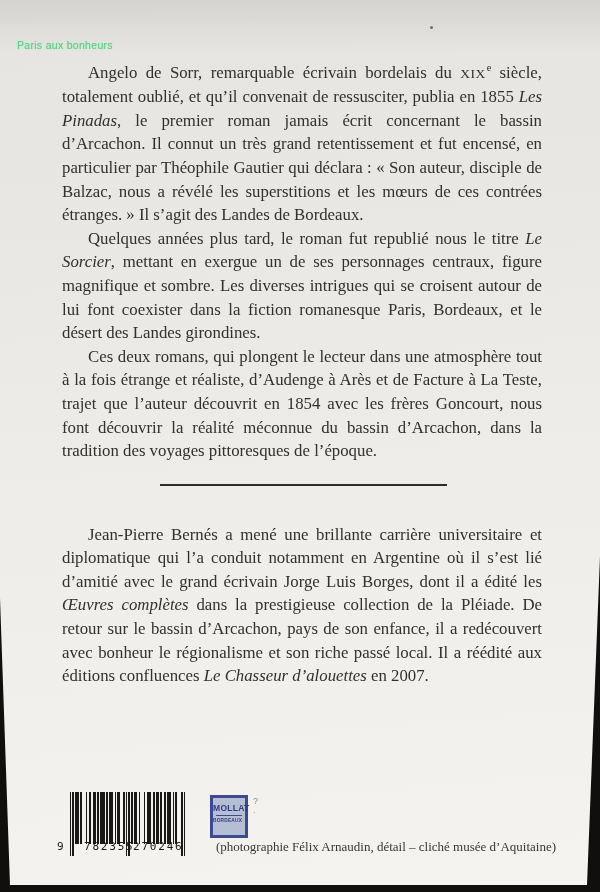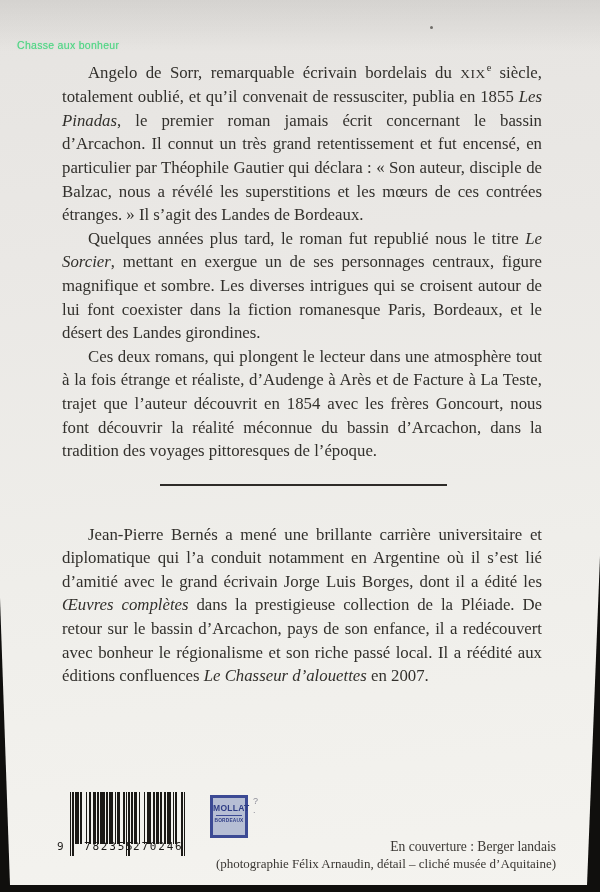--- a/index.html
+++ b/index.html
@@ -50,39 +50,39 @@
     position:absolute;top:48px;
     font-family:"DejaVu Sans Mono",monospace;
     font-size:11px;color:#1c1a18;
   }
   .bc-d9{left:0;}
   .bc-g1{left:27px;letter-spacing:1.8px;}
   .bc-g2{left:76px;letter-spacing:1.8px;}
   .stamp{
     position:absolute;left:210px;top:795px;width:38px;height:43px;
     background:#b6bed4;border:3px solid #3c4a94;box-sizing:border-box;
-    text-align:center;color:#2f3d85;
+    text-align:left;color:#2f3d85;
   }
   .stamp .name{font-family:"Liberation Sans",sans-serif;font-weight:bold;font-size:8.5px;letter-spacing:0.3px;margin-top:5px;}
   .stamp .rule{height:1px;background:#3c4a94;width:82%;margin:2px auto 2px auto;}
   .stamp .city{font-family:"Liberation Sans",sans-serif;font-weight:bold;font-size:4.8px;letter-spacing:0.2px;}
   .stamp-marks{position:absolute;left:253px;top:797px;color:#8b8b96;font-size:9px;line-height:9px;font-family:"Liberation Sans",sans-serif;}
   .credit{
     position:absolute;right:44px;top:838px;
     text-align:right;color:#3a3733;
   }
   .credit .l1{font-size:13.6px;line-height:17px;}
   .credit .l2{font-size:13px;line-height:17px;}
 </style>
 </head>
 <body>
 
 <div class="paper">
 
-  <div class="watermark">Chasse aux bonheur</div>
+  <div class="watermark">Paris aux bonheurs</div>
   <div class="dust"></div>
 
   <div class="text-block">
     <p><span class="run-n">Angelo de Sorr, remarquable écrivain bordelais du </span><span class="run-caps">XIX</span><span class="run-sup">e</span><span class="run-n"> siècle, totalement oublié, et qu’il convenait de ressusciter, publia en 1855 </span><span class="run-i">Les Pinadas</span><span class="run-n">, le premier roman jamais écrit concernant le bassin d’Arcachon. Il connut un très grand retentissement et fut encensé, en particulier par Théophile Gautier qui déclara : « Son auteur, disciple de Balzac, nous a révélé les superstitions et les mœurs de ces contrées étranges. » Il s’agit des Landes de Bordeaux.</span></p>
     <p><span class="run-n">Quelques années plus tard, le roman fut republié nous le titre </span><span class="run-i">Le Sorcier</span><span class="run-n">, mettant en exergue un de ses personnages centraux, figure magnifique et sombre. Les diverses intrigues qui se croisent autour de lui font coexister dans la fiction romanesque Paris, Bordeaux, et le désert des Landes girondines.</span></p>
     <p><span class="run-n">Ces deux romans, qui plongent le lecteur dans une atmosphère tout à la fois étrange et réaliste, d’Audenge à Arès et de Facture à La Teste, trajet que l’auteur découvrit en 1854 avec les frères Goncourt, nous font découvrir la réalité méconnue du bassin d’Arcachon, dans la tradition des voyages pittoresques de l’époque.</span></p>
     <div class="divider"></div>
     <p><span class="run-n">Jean-Pierre Bernés a mené une brillante carrière universitaire et diplomatique qui l’a conduit notamment en Argentine où il s’est lié d’amitié avec le grand écrivain Jorge Luis Borges, dont il a édité les </span><span class="run-i">Œuvres complètes</span><span class="run-n"> dans la prestigieuse collection de la Pléiade. De retour sur le bassin d’Arcachon, pays de son enfance, il a redécouvert avec bonheur le régionalisme et son riche passé local. Il a réédité aux éditions confluences </span><span class="run-i">Le Chasseur d’alouettes</span><span class="run-n"> en 2007.</span></p>
   </div>
 
@@ -147,17 +147,16 @@
     <div class="name">MOLLAT</div>
     <div class="rule"></div>
     <div class="city">BORDEAUX</div>
   </div>
   <div class="stamp-marks">
     <div>?</div>
     <div>.</div>
   </div>
 
   <div class="credit">
-    <div class="l1">En couverture : Berger landais</div>
     <div class="l2">(photographie Félix Arnaudin, détail – cliché musée d’Aquitaine)</div>
   </div>
 
 </div>
 
 </body></html>

